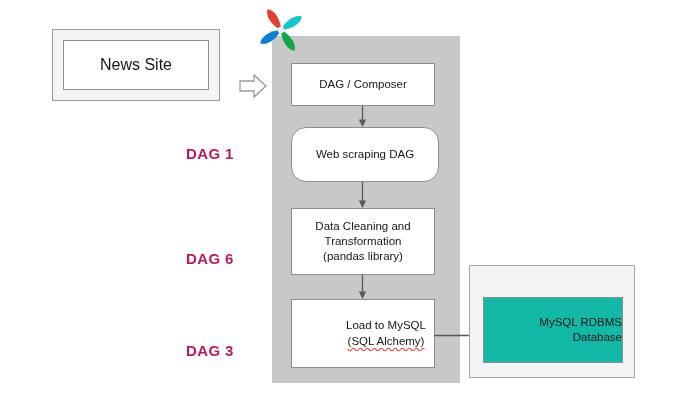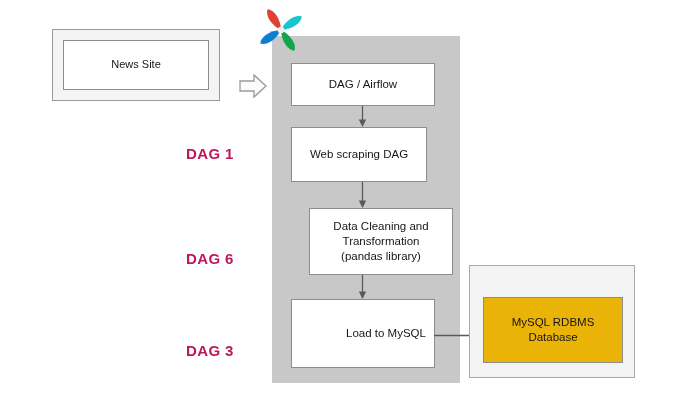--- a/index.html
+++ b/index.html
@@ -37,21 +37,21 @@
     right: 10px;
     bottom: 10px;
     background: #ffffff;
     border: 1px solid #8d8d8d;
     box-sizing: border-box;
     display: flex;
     align-items: center;
     justify-content: center;
   }
   .source-label {
-    font-size: 11px;
+    font-size: 16px;
     color: #161616;
     line-height: 1.25;
     text-align: center;
   }
 
   
   .block-arrow {
     position: absolute;
     left: 239px;
     top: 73px;
@@ -95,22 +95,22 @@
     line-height: 1.32;
   }
   .task-line { display: block; white-space: nowrap; }
   .task-line.spell-error {
     text-decoration: underline wavy #e8443a;
     text-decoration-skip-ink: none;
     text-underline-offset: 2px;
   }
 
   .box-airflow   { left: 291px; top: 63px;  width: 144px; height: 43px; }
-  .box-scrape    { left: 291px; top: 127px; width: 136px; height: 55px; }
-  .box-clean     { left: 291px; top: 208px; width: 144px; height: 67px; margin-left: 18px; }
+  .box-scrape    { left: 291px; top: 127px; width: 148px; height: 55px; border-radius: 15px; }
+  .box-clean     { left: 291px; top: 208px; width: 144px; height: 67px; }
   .box-load      { left: 291px; top: 299px; width: 144px; height: 69px; padding-left: 46px; }
 
   
   .connector {
     position: absolute;
     left: 362px;
     width: 11px;
     margin-left: -5px;
   }
   .conn-1 { top: 106px; height: 22px; }
@@ -149,26 +149,26 @@
     background: #f4f4f4;
     border: 1px solid #a8a8a8;
     box-sizing: border-box;
   }
   .db-inner {
     position: absolute;
     left: 13px;
     top: 31px;
     width: 140px;
     height: 66px;
-    background: #eab308;
+    background: #14b8a6;
     border: 1px solid #8d8d8d;
     box-sizing: border-box;
     display: flex;
     flex-direction: column;
-    align-items: center;
+    align-items: flex-end;
     justify-content: center;
     text-align: center;
     font-size: 11.5px;
     color: #161616;
     line-height: 1.32;
   }
 </style>
 </head>
 <body>
 
@@ -196,35 +196,36 @@
       <path d="M50 50 C 74 44, 90 26, 88 12 C 74 10, 56 26, 50 50 Z" fill="#17c6cc" transform="rotate(12 50 50)"></path>
 
       <path d="M50 50 C 56 74, 74 90, 88 88 C 90 74, 74 56, 50 50 Z" fill="#12a64a" transform="rotate(12 50 50)"></path>
 
       <path d="M50 50 C 26 56, 10 74, 12 88 C 26 90, 44 74, 50 50 Z" fill="#0b7fd4" transform="rotate(12 50 50)"></path>
       <circle cx="50" cy="50" r="7" fill="#f0f0f0"></circle>
     </svg>
   </div>
 
   <div class="task-box box-airflow">
-    <span class="task-line">DAG / Airflow</span>
+    <span class="task-line">DAG / Composer</span>
   </div>
 
   <div class="task-box box-scrape">
     <span class="task-line">Web scraping DAG</span>
   </div>
 
   <div class="task-box box-clean">
     <span class="task-line">Data Cleaning and</span>
     <span class="task-line">Transformation</span>
     <span class="task-line">(pandas library)</span>
   </div>
 
   <div class="task-box box-load">
     <span class="task-line">Load to MySQL</span>
+    <span class="task-line spell-error">(SQL Alchemy)</span>
   </div>
 
   <div class="connector conn-1">
     <svg width="11" height="22" viewBox="0 0 11 22" aria-hidden="true">
       <line x1="5.5" y1="0" x2="5.5" y2="15" stroke="#5a5a5a" stroke-width="1.3"></line>
       <polygon points="5.5,21 1.8,13.5 9.2,13.5" fill="#5a5a5a"></polygon>
     </svg>
   </div>
 
   <div class="connector conn-2">

